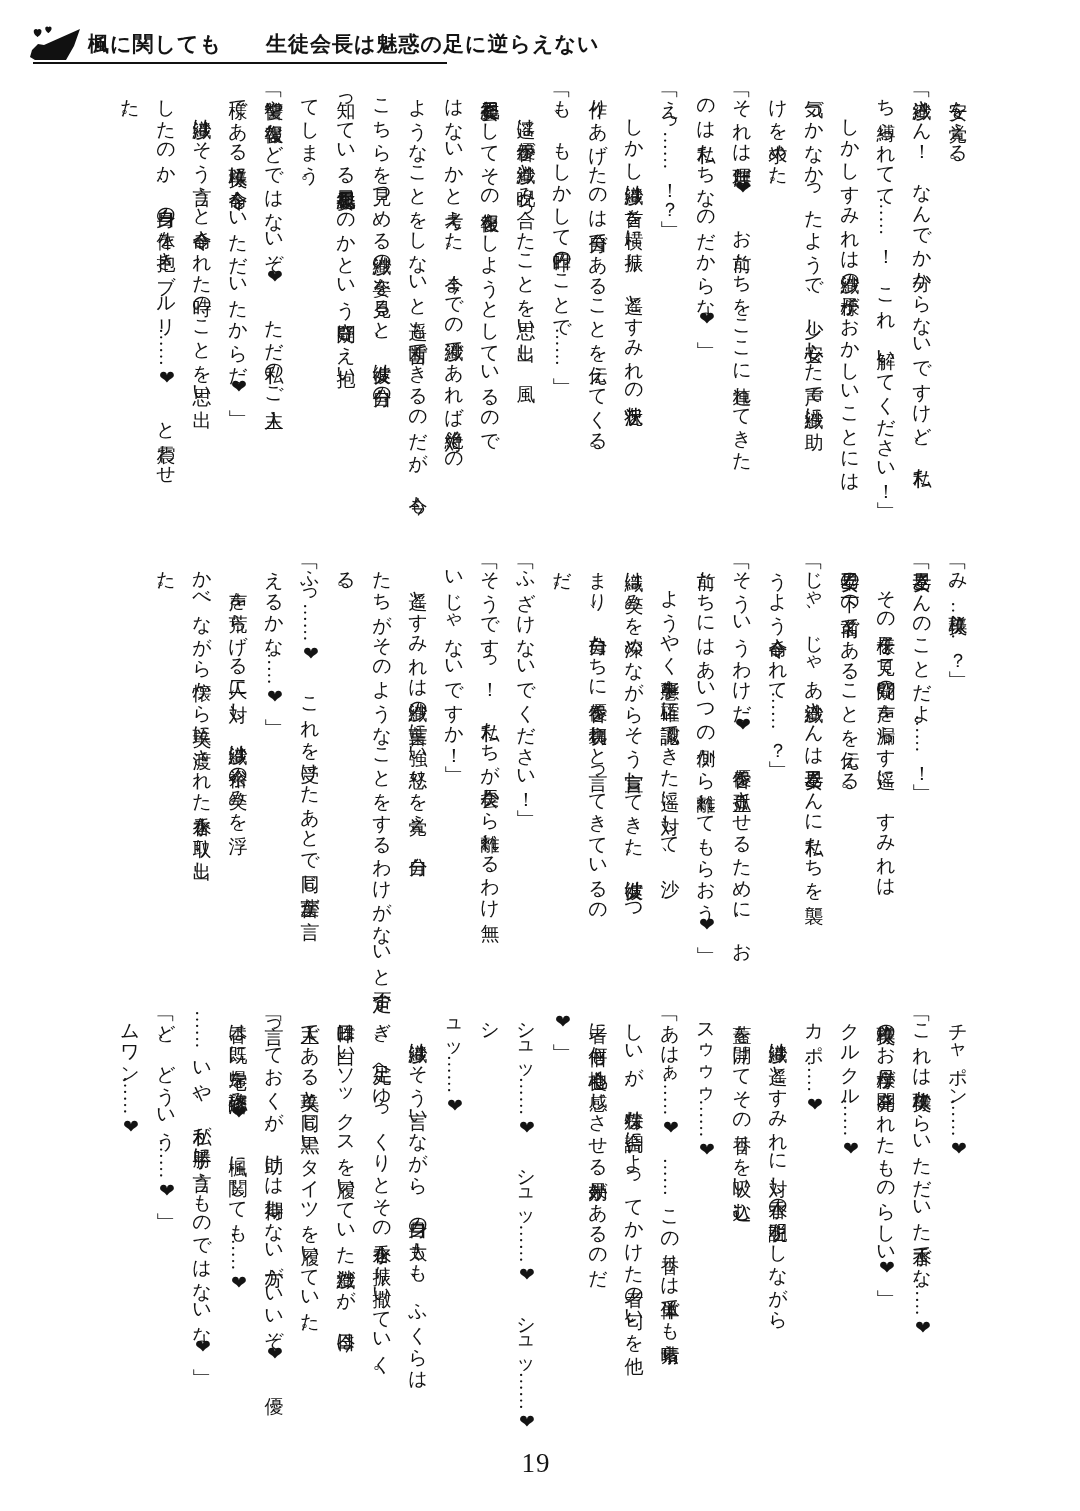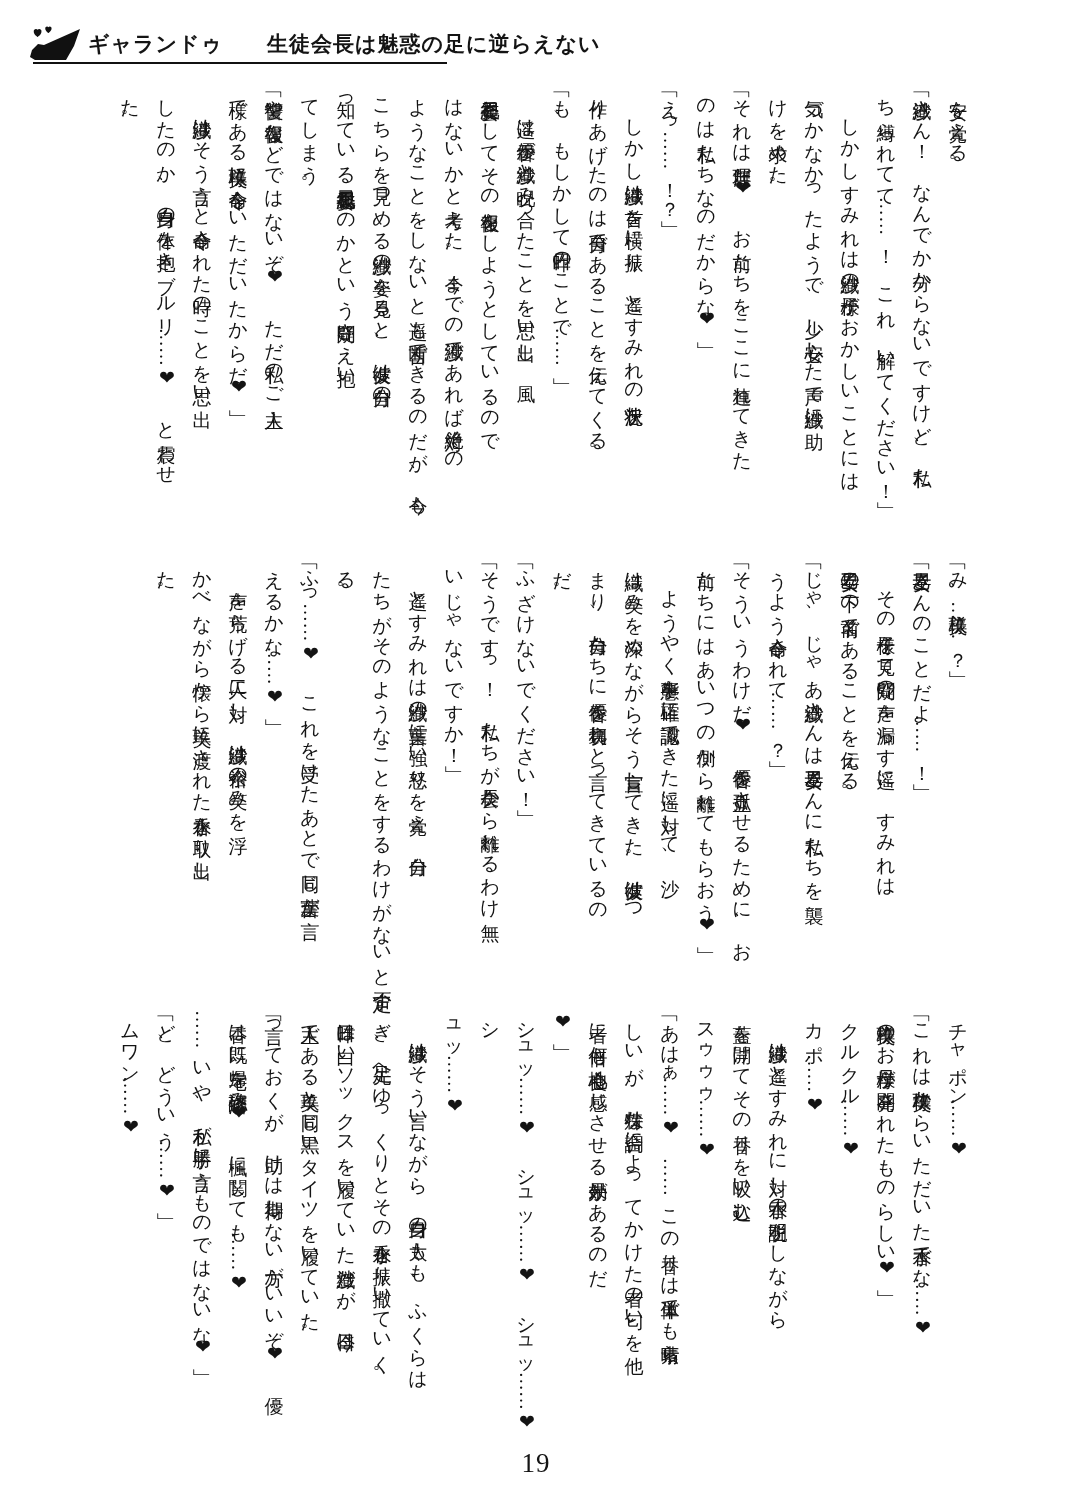--- a/index.html
+++ b/index.html
@@ -57,21 +57,21 @@
 
 <div class="page">
 
   <div class="header">
     <svg class="logo" viewBox="0 0 52 40" aria-hidden="true">
       <polygon points="50,3 14,19 8,18 2,24 0,31 5,34 36,34 44,20" fill="#111"></polygon>
       <path transform="translate(1,0) scale(0.55)" fill="#111" d="M12 20s-7-4.6-7-9.6A4 4 0 0 1 12 7a4 4 0 0 1 7 3.4C19 15.4 12 20 12 20z"></path>
       <path transform="translate(13,-2) scale(0.45)" fill="#111" d="M12 20s-7-4.6-7-9.6A4 4 0 0 1 12 7a4 4 0 0 1 7 3.4C19 15.4 12 20 12 20z"></path>
     </svg>
     <div class="titles">
-      <span class="series">ギャランドゥ</span><span class="episode">生徒会長は魅惑の足に逆らえない</span>
+      <span class="series">楓に関しても</span><span class="episode">生徒会長は魅惑の足に逆らえない</span>
     </div>
   </div>
   <div class="header-underline"></div>
 
   <div class="band band-1">
       <p class="line">安を覚える。</p>
       <p class="line">「沙織さん！　なんでか分からないですけど、私た</p>
       <p class="line">ち縛られてて……！　これ、解いてください！」</p>
       <p class="line indent">しかしすみれは沙織の様子がおかしいことには</p>
       <p class="line">気づかなかったようで、少し安心した声で沙織に助</p>

